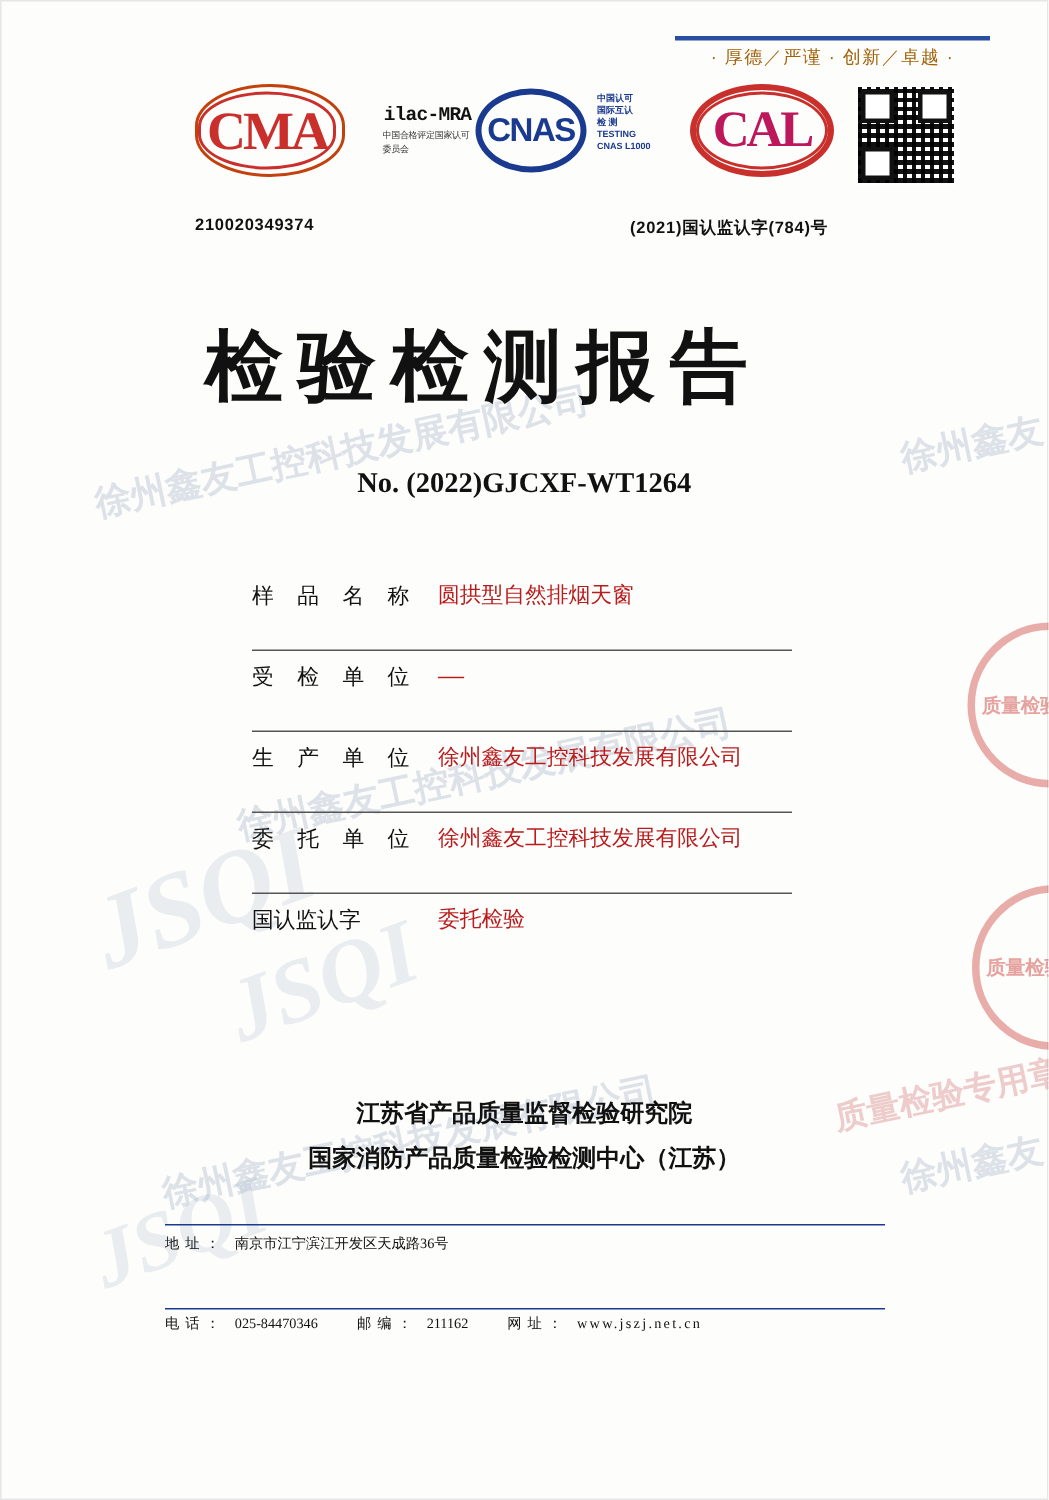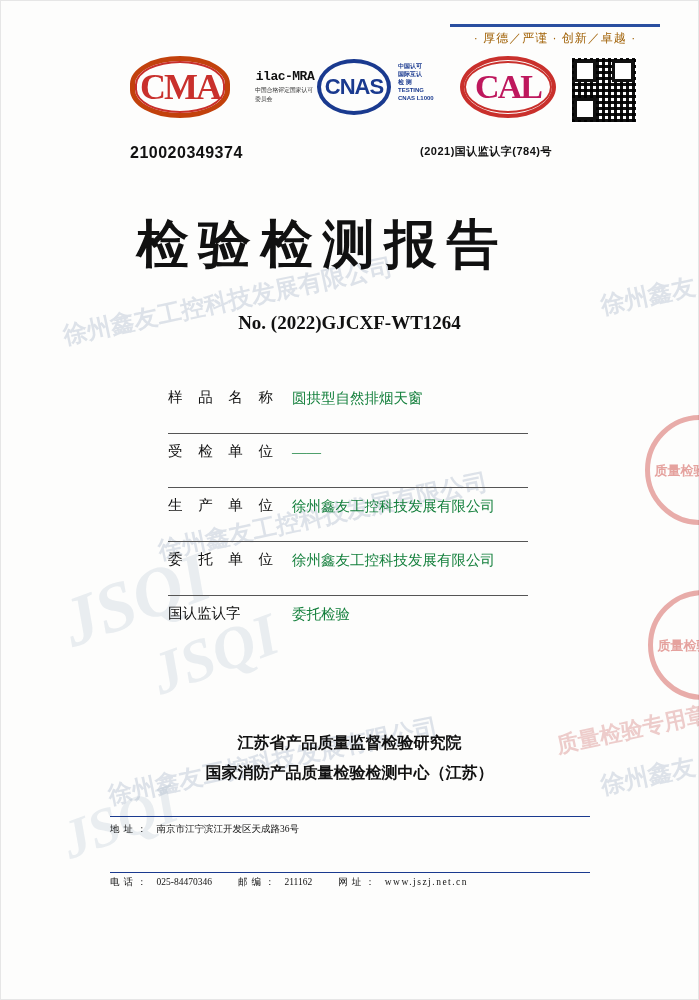--- a/index.html
+++ b/index.html
@@ -103,29 +103,28 @@
   }
   .logo {
     position: absolute;
     top: 0;
   }
 
   .cma {
     left: 10px;
     width: 100px;
     height: 62px;
-    border: 5px solid #c2410c;
+    border: 2px solid #c2410c;
     border-radius: 50% / 45%;
     color: #c9302c;
     font-size: 36px;
     font-weight: bold;
     font-family: "Liberation Serif", serif;
     display: flex;
     align-items: center;
-    justify-content: center;
     letter-spacing: -2px;
     box-sizing: border-box;
   }
   .cma-inner {
     width: 88px; height: 48px;
     border: 2px solid #c9302c;
     border-radius: 50% / 45%;
     display: flex; align-items: center; justify-content: center;
   }
 
@@ -234,21 +233,21 @@
     left: 2px; bottom: 2px;
     width: 16px; height: 16px;
     border: 3px solid #111;
     background: #fff;
   }
 
   .code-left {
     position: absolute;
     top: 144px;
     left: 130px;
-    font-size: 16px;
+    font-size: 11px;
     font-weight: bold;
     color: #111;
     letter-spacing: 0.5px;
   }
   .code-right {
     position: absolute;
     top: 144px;
     left: 420px;
     font-size: 11px;
     font-weight: bold;
@@ -305,22 +304,22 @@
     color: #111;
     font-family: "Liberation Serif", serif;
     font-weight: normal;
     letter-spacing: 0px;
     white-space: nowrap;
   }
   .field-label.spaced { letter-spacing: 6px; }
   .field-value {
     flex: 1;
     font-size: 14.5px;
-    color: #15803d;
-    font-family: Liberation Serif, serif;
+    color: #b91c1c;
+    font-family: Liberation Mono, monospace;
     line-height: 21px;
     padding-left: 2px;
   }
 
   
   .issuer {
     position: absolute;
     top: 728px;
     left: 0;
     width: 699px;

